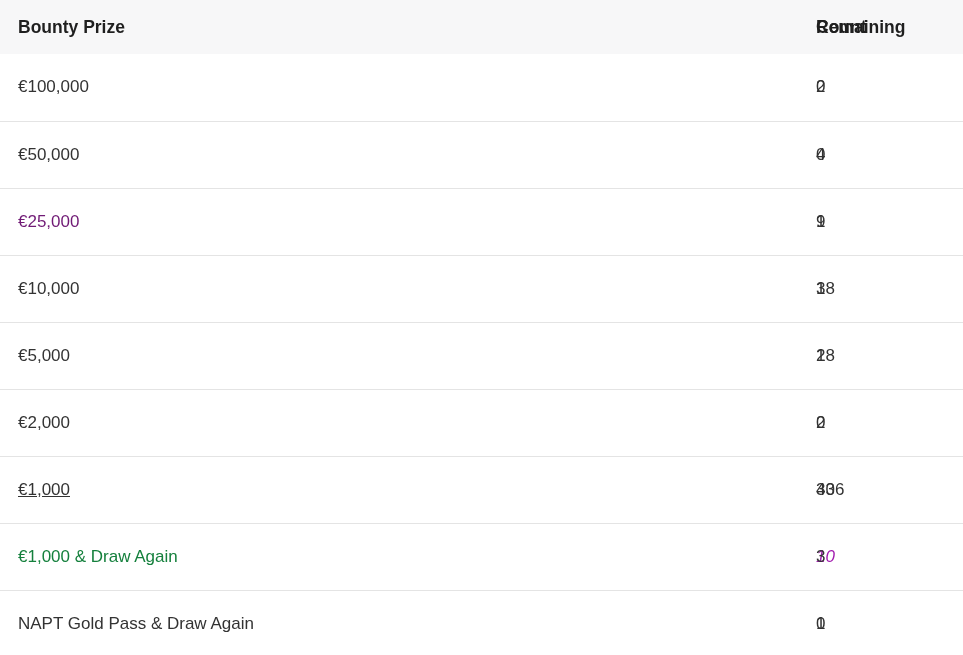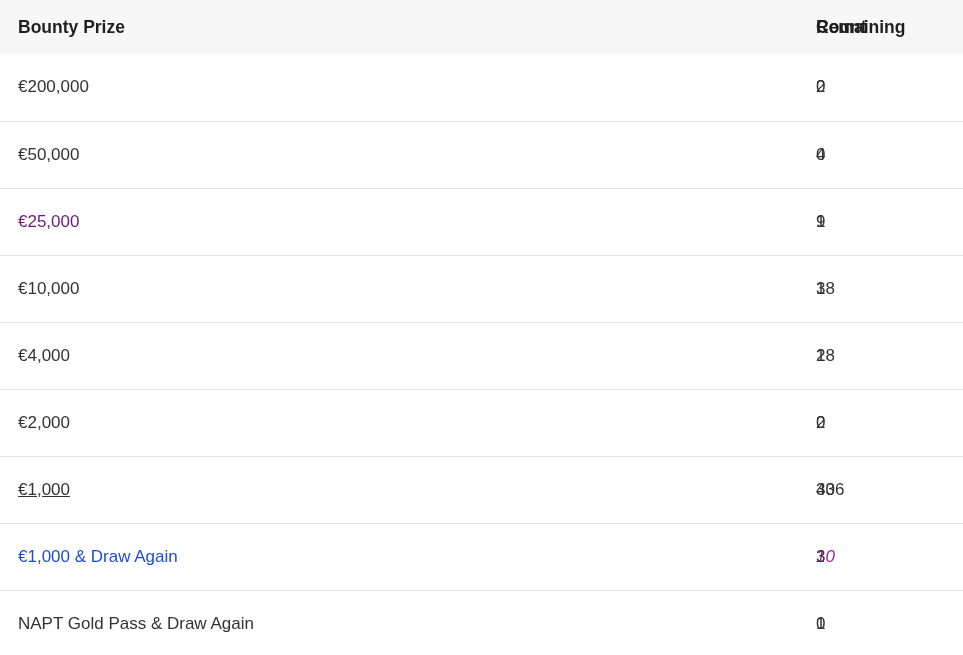--- a/index.html
+++ b/index.html
@@ -73,21 +73,21 @@
   <thead>
     <tr style="background: rgb(247, 247, 248);">
       <th class="col-prize" style="color: rgb(31, 31, 31);">Bounty Prize</th>
       <th class="col-count" style="color: rgb(31, 31, 31); margin-top: 12px;">Count</th>
       <th class="col-remaining" style="color: rgb(31, 31, 31);">Remaining</th>
 
     </tr>
   </thead>
   <tbody>
     <tr style="border-bottom-color: rgb(228, 228, 228);">
-      <td class="col-prize" style="color: rgb(51, 51, 51);">€200,000</td>
+      <td class="col-prize" style="color: rgb(51, 51, 51);">€100,000</td>
       <td class="col-count" style="color: rgb(51, 51, 51);">2</td>
       <td class="col-remaining" style="color: rgb(51, 51, 51);">0</td>
 
     </tr>
     <tr style="border-bottom-color: rgb(228, 228, 228);">
       <td class="col-prize" style="color: rgb(51, 51, 51);">€50,000</td>
       <td class="col-count" style="color: rgb(51, 51, 51);">4</td>
       <td class="col-remaining" style="color: rgb(51, 51, 51);">0</td>
 
     </tr>
@@ -97,39 +97,39 @@
       <td class="col-remaining" style="color: rgb(51, 51, 51);">1</td>
 
     </tr>
     <tr style="border-bottom-color: rgb(228, 228, 228);">
       <td class="col-prize" style="color: rgb(51, 51, 51);">€10,000</td>
       <td class="col-count" style="color: rgb(51, 51, 51);">18</td>
       <td class="col-remaining" style="color: rgb(51, 51, 51);">3</td>
 
     </tr>
     <tr style="border-bottom-color: rgb(228, 228, 228);">
-      <td class="col-prize" style="color: rgb(51, 51, 51);">€4,000</td>
+      <td class="col-prize" style="color: rgb(51, 51, 51);">€5,000</td>
       <td class="col-count" style="color: rgb(51, 51, 51);">18</td>
       <td class="col-remaining" style="color: rgb(51, 51, 51);">2</td>
 
     </tr>
     <tr style="border-bottom-color: rgb(228, 228, 228);">
       <td class="col-prize" style="color: rgb(51, 51, 51);">€2,000</td>
       <td class="col-count" style="color: rgb(51, 51, 51);">2</td>
       <td class="col-remaining" style="color: rgb(51, 51, 51);">0</td>
 
     </tr>
     <tr style="border-bottom-color: rgb(228, 228, 228);">
       <td class="col-prize" style="color: rgb(51, 51, 51); text-decoration: underline;">€1,000</td>
       <td class="col-count" style="color: rgb(51, 51, 51);">336</td>
       <td class="col-remaining" style="color: rgb(51, 51, 51);">40</td>
 
     </tr>
     <tr style="border-bottom-color: rgb(228, 228, 228);">
-      <td class="col-prize" style="color: #1d4ed8;">€1,000 &amp; Draw Again</td>
+      <td class="col-prize" style="color: #15803d;">€1,000 &amp; Draw Again</td>
       <td class="col-count" style="color: #a21caf; font-style: italic;">10</td>
       <td class="col-remaining" style="color: rgb(51, 51, 51);">3</td>
 
     </tr>
     <tr style="border-bottom-color: rgb(228, 228, 228);">
       <td class="col-prize" style="color: rgb(51, 51, 51);">NAPT Gold Pass &amp; Draw Again</td>
       <td class="col-count" style="color: rgb(51, 51, 51);">1</td>
       <td class="col-remaining" style="color: rgb(51, 51, 51);">0</td>
 
     </tr>

